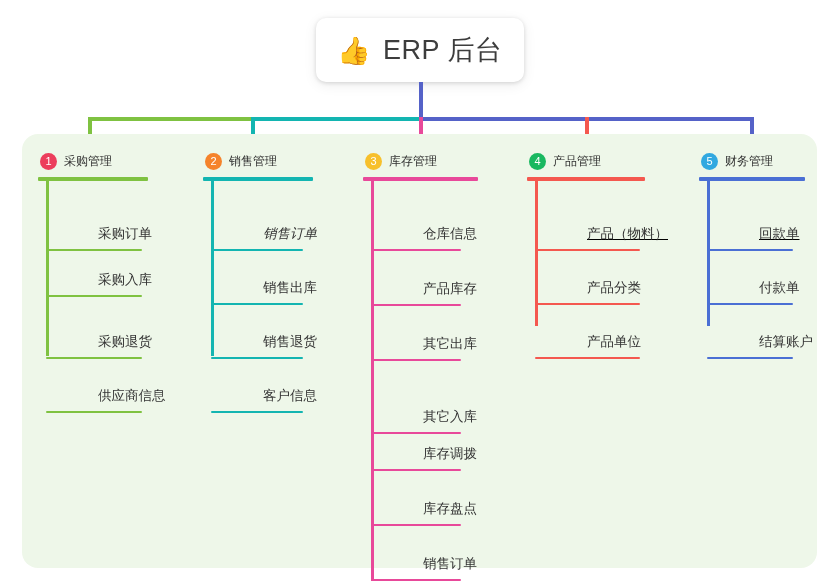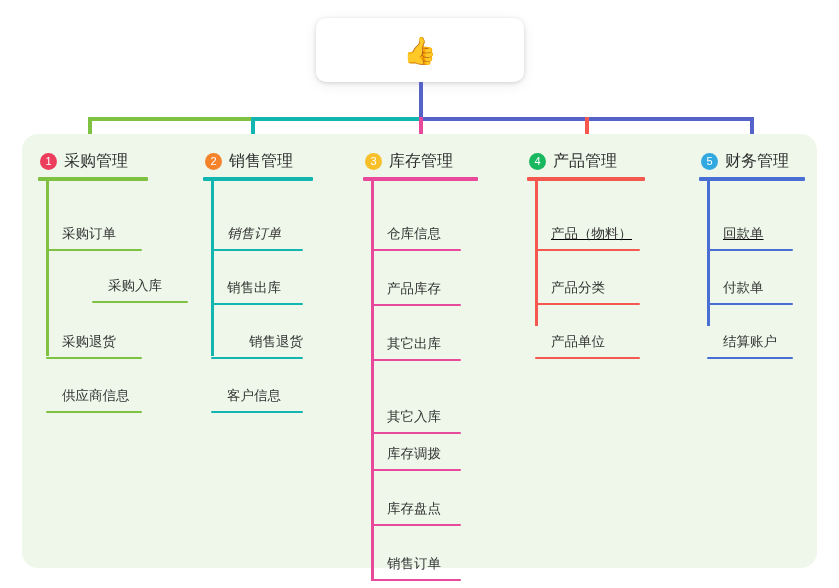--- a/index.html
+++ b/index.html
@@ -97,21 +97,21 @@
     height: 17px;
     border-radius: 50%;
     color: #ffffff;
     font-size: 11px;
     line-height: 17px;
     text-align: center;
     flex: 0 0 auto;
     font-family: "Liberation Sans", sans-serif;
   }
   .col-title {
-    font-size: 16px;
+    font-size: 12px;
     color: #2f2f2f;
   }
   .col-underline {
     height: 4px;
     margin-top: 5px;
     border-radius: 1px;
   }
   .spine {
     position: absolute;
     left: 8px;
@@ -128,33 +128,35 @@
     position: absolute;
     left: 8px;
   }
   .sub-label {
     font-size: 13.5px;
     color: #333333;
     white-space: nowrap;
     padding-left: 16px;
     padding-bottom: 6px;
     display: block;
+    margin-left: 36px;
   }
   .sub-rule {
     height: 2px;
     border-radius: 1px;
   }
 </style>
 </head>
 <body>
 
 <div id="canvas">
 
   <div id="root-card">
     <span id="root-emoji">👍</span>
+    <span id="root-title">ERP 后台</span>
   </div>
 
   <div class="trunk"></div>
 
   <div id="connectors">
       <div class="bus-seg" style="left: 88px; width: 165px; background: rgb(127, 194, 65);"></div>
       <div class="bus-seg" style="left: 252px; width: 169px; background: rgb(19, 181, 177);"></div>
       <div class="bus-seg" style="left: 419px; width: 333px; background: rgb(85, 98, 200);"></div>
       <div class="drop" style="left: 88px; height: 40px; background: rgb(127, 194, 65);"></div>
       <div class="drop" style="left: 251px; height: 40px; background: rgb(19, 181, 177);"></div>
@@ -171,21 +173,21 @@
           <span class="badge" style="background: rgb(236, 62, 92);">1</span>
           <span class="col-title">采购管理</span>
         </div>
         <div class="col-underline" style="background: rgb(127, 194, 65); width: 110px;"></div>
         <div class="spine" style="background: rgb(127, 194, 65); height: 175px;"></div>
         <div class="sub-list">
           <div class="sub-item" style="top: 44px;">
             <span class="sub-label">采购订单</span>
             <div class="sub-rule" style="background: rgb(127, 194, 65); width: 96px;"></div>
           </div>
-          <div class="sub-item" style="top: 96px; padding-left: 46px;">
+          <div class="sub-item" style="top: 90px;">
             <span class="sub-label">采购入库</span>
             <div class="sub-rule" style="background: rgb(127, 194, 65); width: 96px;"></div>
           </div>
           <div class="sub-item" style="top: 152px;">
             <span class="sub-label">采购退货</span>
             <div class="sub-rule" style="background: rgb(127, 194, 65); width: 96px;"></div>
           </div>
           <div class="sub-item" style="top: 206px;">
             <span class="sub-label">供应商信息</span>
             <div class="sub-rule" style="background: rgb(127, 194, 65); width: 96px;"></div>

